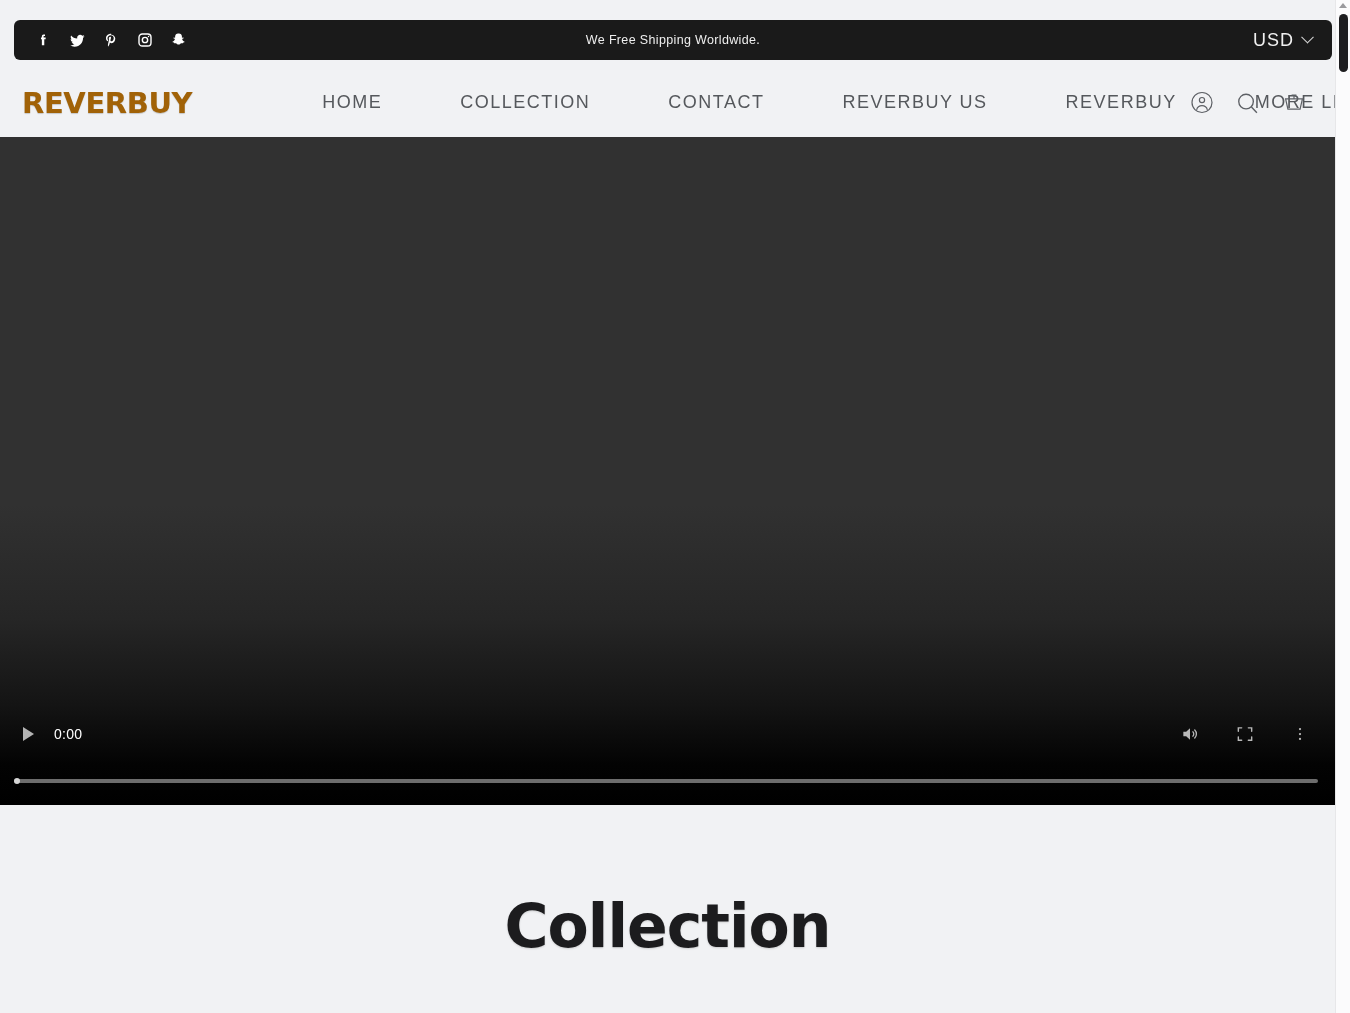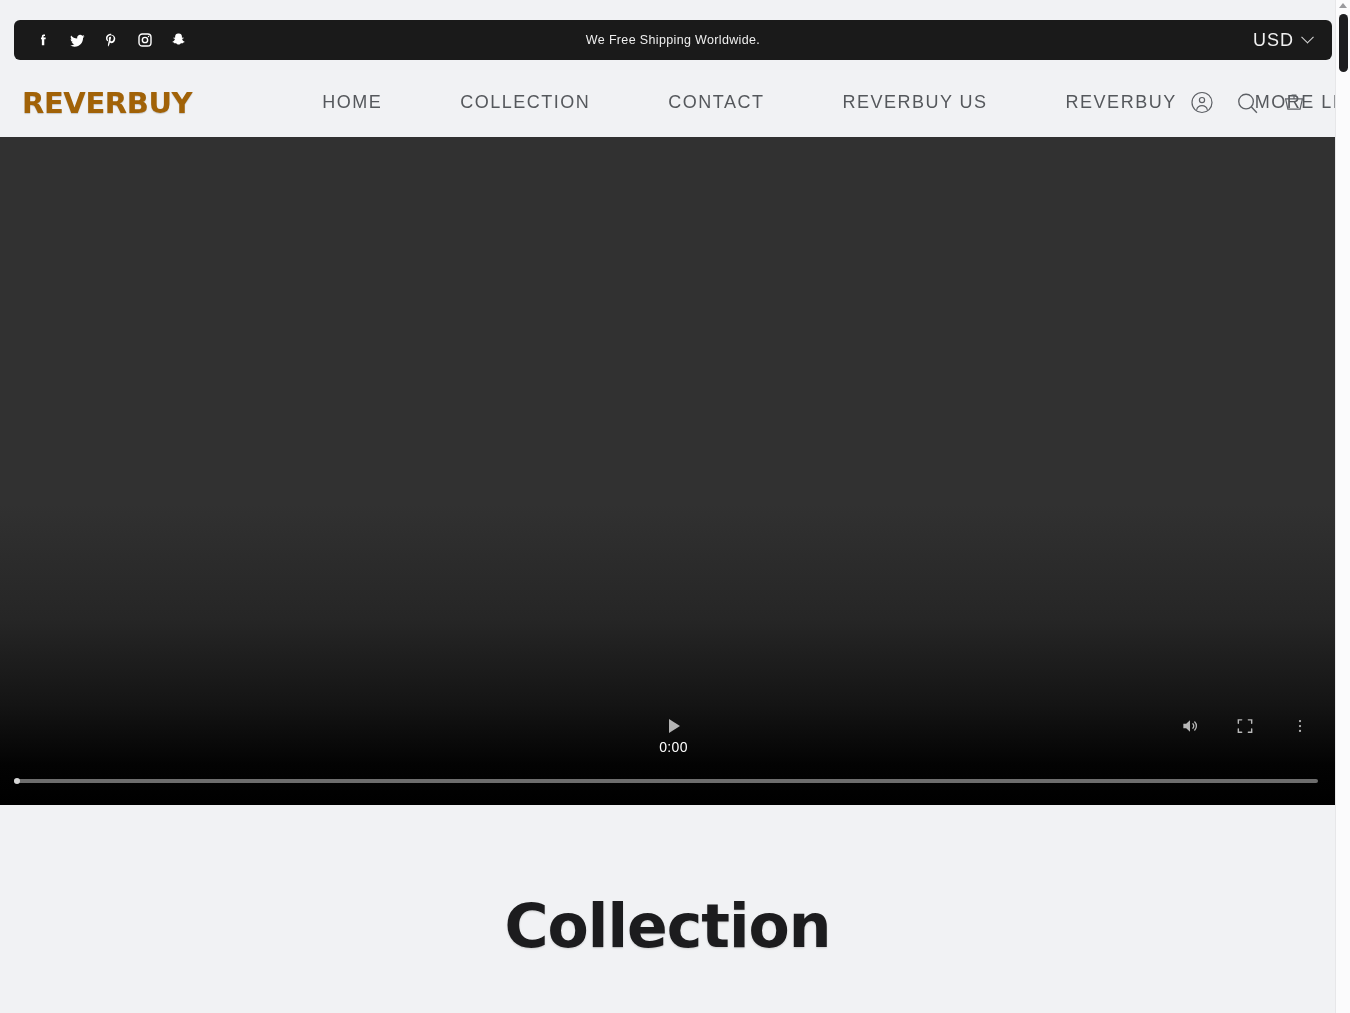--- a/index.html
+++ b/index.html
@@ -184,21 +184,20 @@
     bottom: 0;
     height: 120px;
   }
   .ctrl-row {
     position: absolute;
     left: 0; right: 0;
     top: 28px;
     height: 42px;
     display: flex;
     align-items: center;
-    flex-direction: column;
   }
   .play-btn {
     margin-left: 14px;
     width: 28px; height: 28px;
     display: flex; align-items: center; justify-content: center;
     cursor: pointer;
   }
   .play-tri {
     width: 0; height: 0;
     border-left: 11px solid #b3b3b3;

